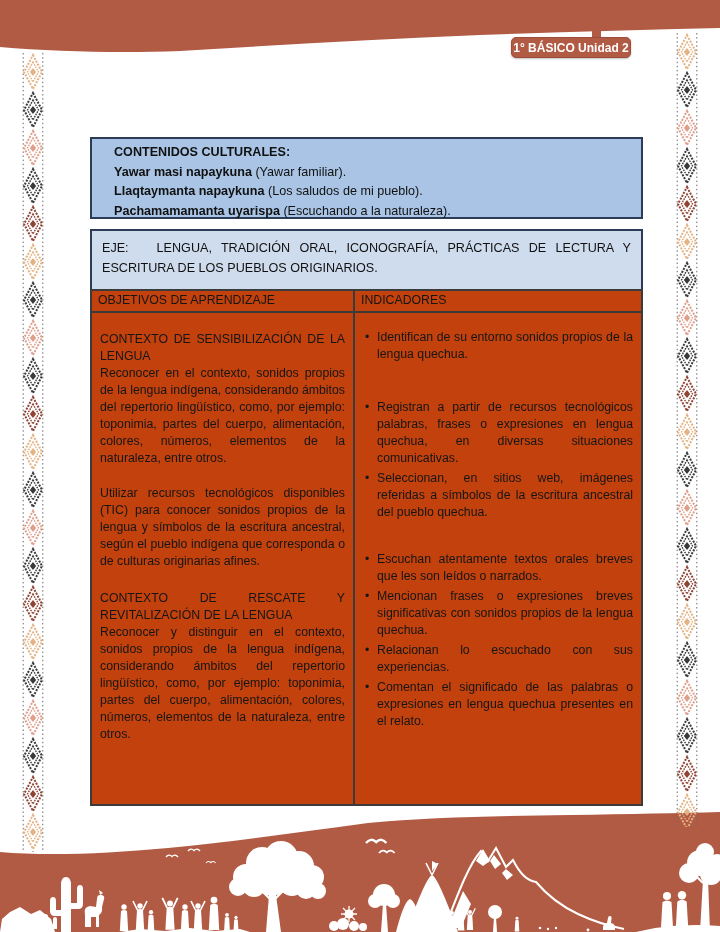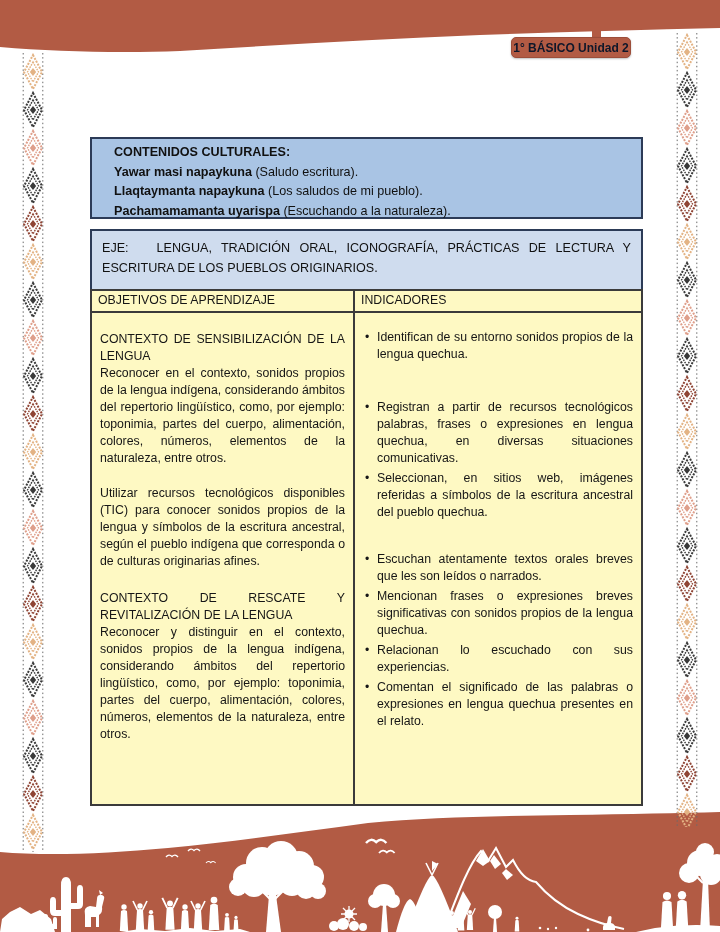--- a/index.html
+++ b/index.html
@@ -3,36 +3,36 @@
 <meta charset="utf-8">
 <style>
   html,body{margin:0;padding:0;}
   body{width:720px;height:932px;background:#ffffff;font-family:"Liberation Sans","DejaVu Sans",sans-serif;}
   #page{position:relative;width:720px;height:932px;overflow:hidden;background:#ffffff;}
 
   
   .top-band{position:absolute;top:0;left:0;}
   .badge{position:absolute;left:511px;top:37px;width:120px;height:21px;
     background:#b25b44;border:1px solid #9c4e3a;border-radius:5px;
-    color:#0f172a;font-size:12px;font-weight:bold;text-align:center;line-height:21px;
+    color:#ffffff;font-size:12px;font-weight:bold;text-align:center;line-height:21px;
     box-shadow:0 1px 2px rgba(0,0,0,.25);box-sizing:border-box;}
   .badge-stem{position:absolute;left:592px;top:24px;width:9px;height:15px;background:#b25b44;}
 
   
   .blk{position:absolute;left:90px;width:553px;box-sizing:border-box;color:#111;
     font-size:12.6px;}
   .blk1{top:137px;height:82px;background:#a9c4e4;border:2px solid #2c3b57;padding:4px 22px;line-height:19.5px;}
   .blk1 .cc-title{font-weight:bold;}
   .blk1 b{font-weight:bold;}
   .blk2{top:229px;height:62px;background:#cfdcee;border:2px solid #2c3b57;padding:7px 10px;line-height:20px;text-align:justify;}
   .eje-label{margin-right:28px;}
 
   
   .tbl{position:absolute;left:90px;top:289px;width:553px;height:517px;border:2px solid #3b3b3b;
-    box-sizing:border-box;display:flex;flex-direction:column;background:#fef9c3;color:#161616;}
+    box-sizing:border-box;display:flex;flex-direction:column;background:#c2410c;color:#161616;}
   .thead{display:flex;height:20px;border-bottom:2px solid #3b3b3b;flex:0 0 auto;}
   .th{font-size:12.3px;line-height:18px;padding-left:6px;box-sizing:border-box;}
   .th1{width:263px;border-right:2px solid #3b3b3b;}
   .th2{flex:1;}
   .tbody{flex:1;display:flex;overflow:hidden;}
   .td{box-sizing:border-box;overflow:hidden;font-size:12.3px;line-height:17px;}
   .td1{width:263px;border-right:2px solid #3b3b3b;padding:6px 8px;}
   .td2{flex:1;padding:6px 8px;}
   .td p{margin:0;text-align:justify;}
   .ctx-head{text-align:right;}
@@ -55,21 +55,21 @@
 <div id="page">
 
   <svg class="top-band" width="720" height="56" viewBox="0 0 720 56" preserveAspectRatio="none">
     <path d="M0,0 H720 V28 C640,30 560,32 480,35 C380,39 280,45 180,51 C120,53.5 55,51.5 0,47 Z" fill="#b25b44"></path>
   </svg>
   <div class="badge-stem"></div>
   <div class="badge">1° BÁSICO Unidad 2</div>
 
   <div class="blk blk1">
     <div class="cc-title">CONTENIDOS CULTURALES:</div>
-    <div class="cc-line"><b>Yawar masi napaykuna</b> <span>(Saludo escritura).</span></div>
+    <div class="cc-line"><b>Yawar masi napaykuna</b> <span>(Yawar familiar).</span></div>
     <div class="cc-line"><b>Llaqtaymanta napaykuna</b> <span>(Los saludos de mi pueblo).</span></div>
     <div class="cc-line"><b>Pachamamamanta uyarispa</b> <span>(Escuchando a la naturaleza).</span></div>
   </div>
 
   <div class="blk blk2">
     <p style="margin:0;"><span class="eje-label">EJE:</span><span>LENGUA, TRADICIÓN ORAL, ICONOGRAFÍA, PRÁCTICAS DE LECTURA Y ESCRITURA DE LOS PUEBLOS ORIGINARIOS.</span></p>
   </div>
 
   <div class="tbl">
     <div class="thead">

